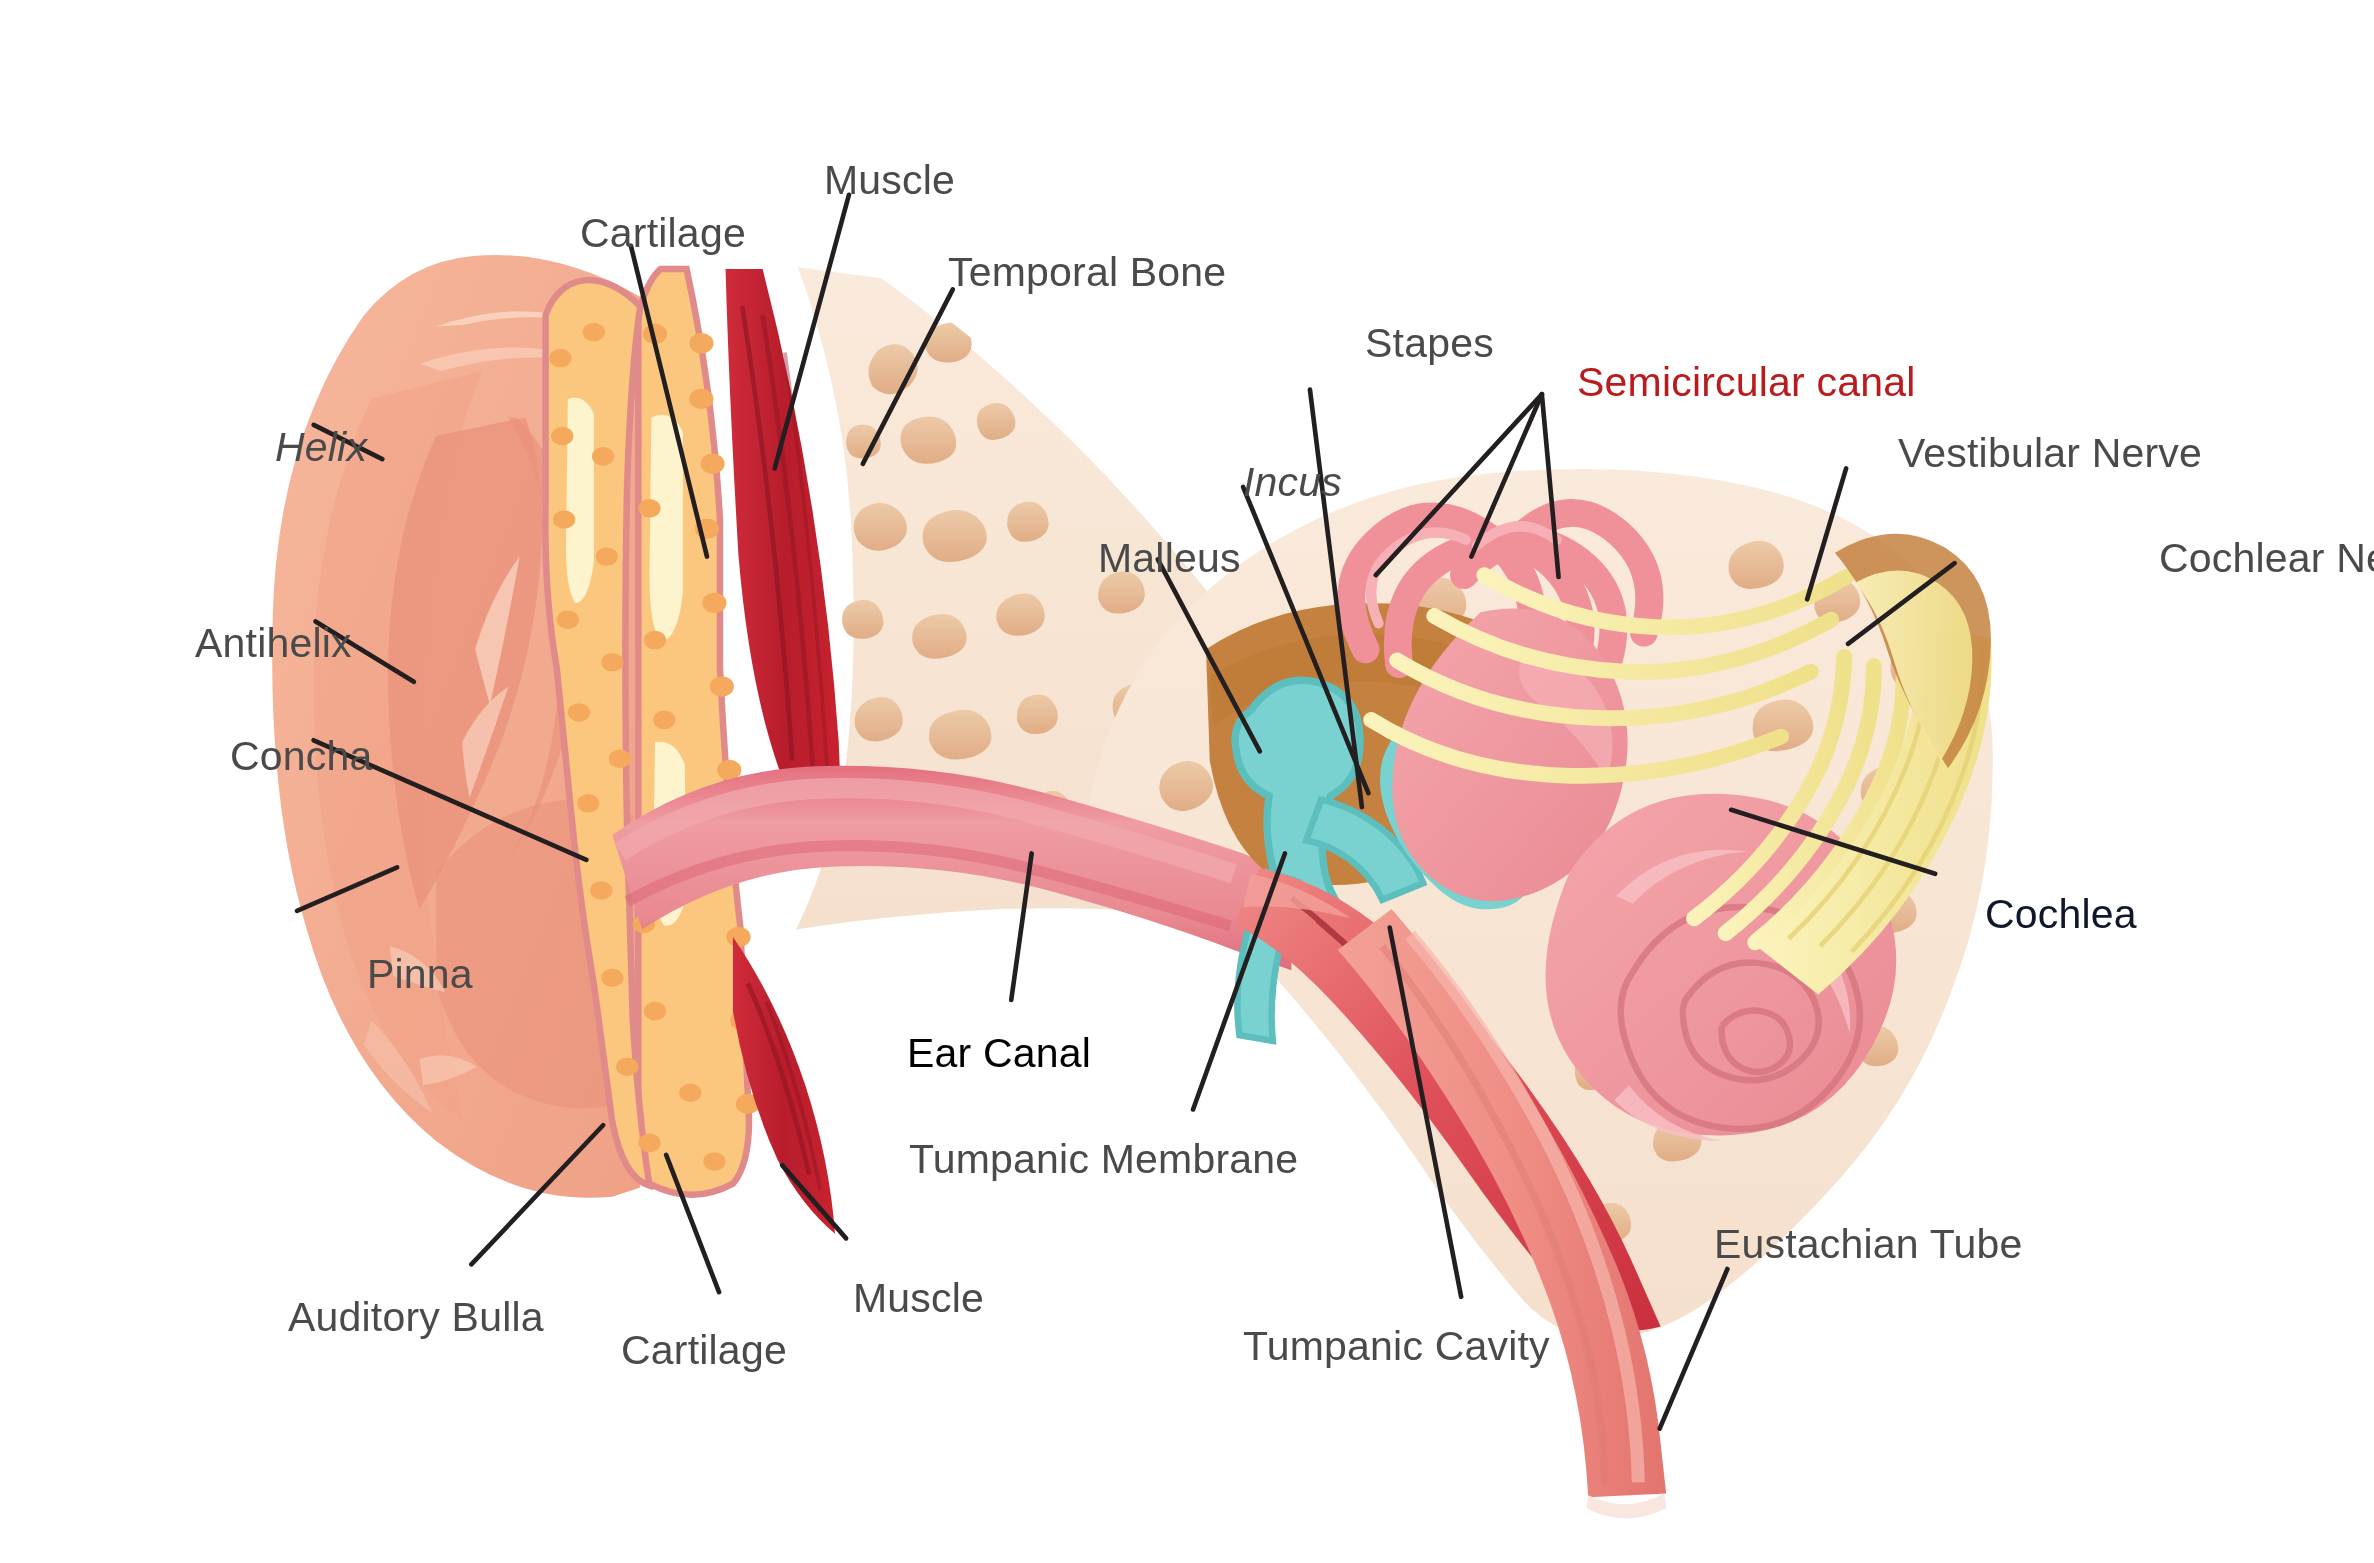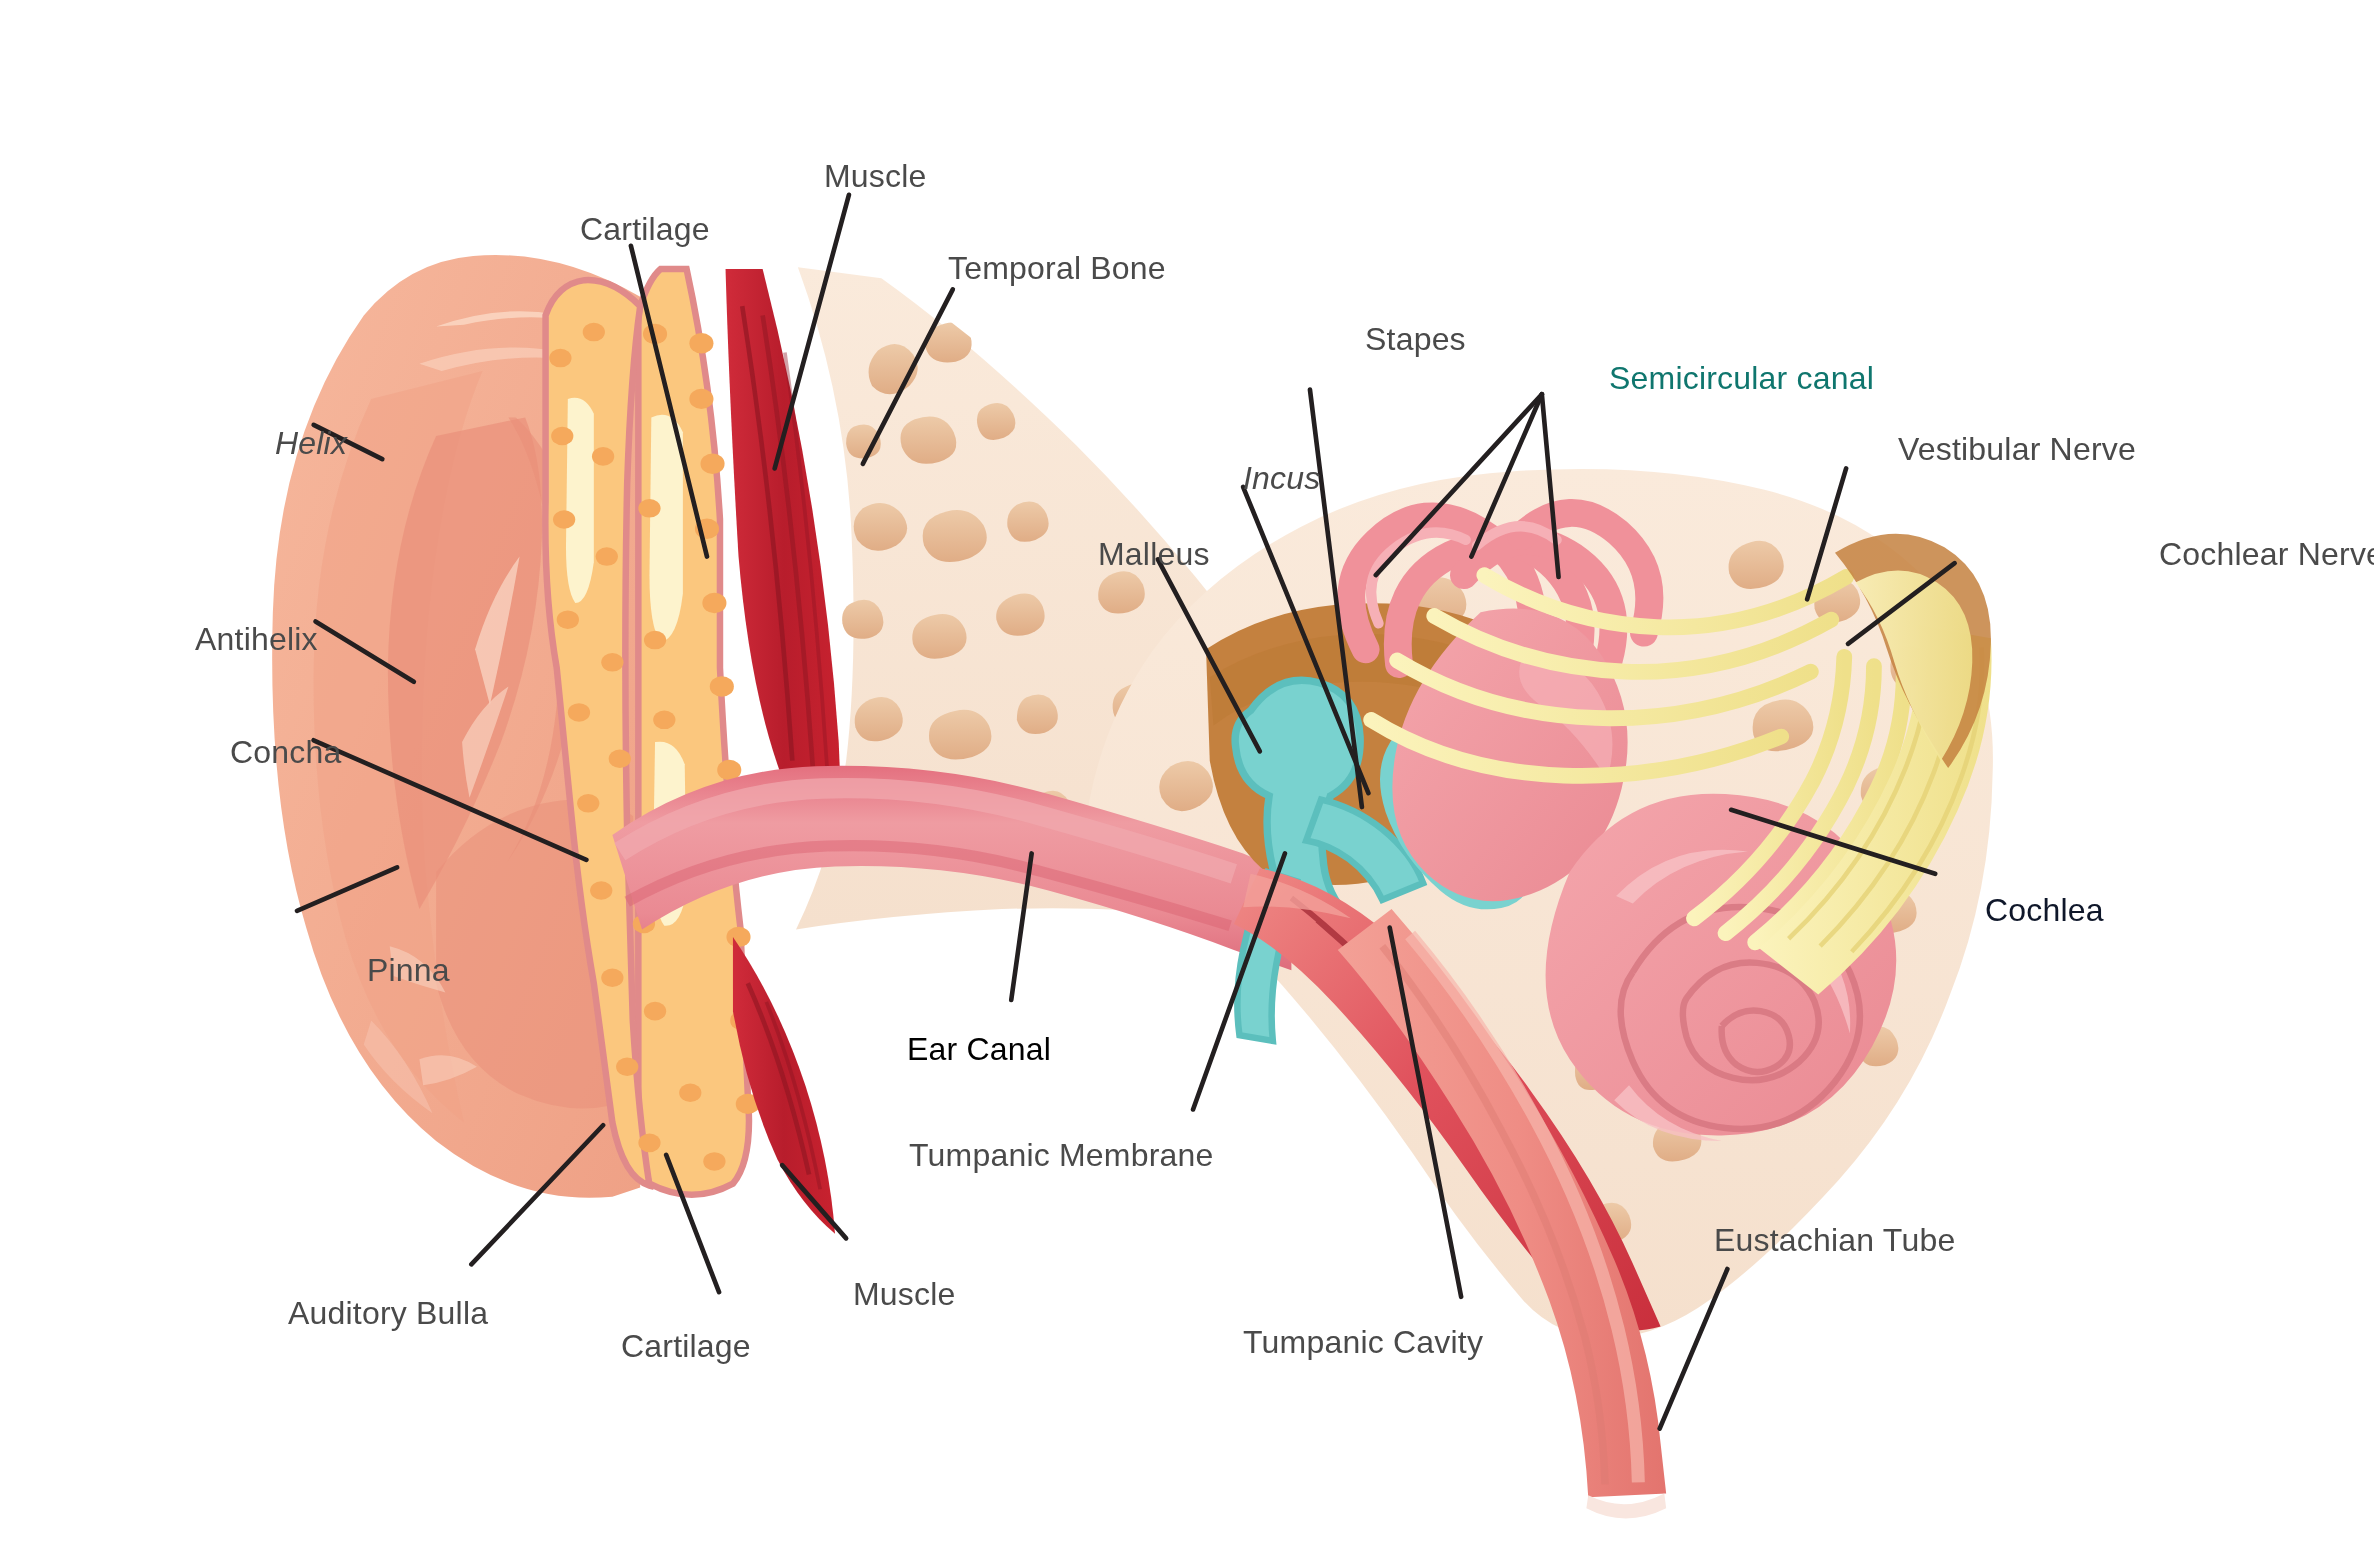--- a/index.html
+++ b/index.html
@@ -22,21 +22,21 @@
     position: absolute;
     left: 0;
     top: 0;
     width: 2375px;
     height: 1564px;
     display: block;
   }
   .lbl {
     position: absolute;
     color: #4a4a4a;
-    font-size: 32px;
+    font-size: 41px;
     font-family: "Liberation Sans", sans-serif;
     white-space: nowrap;
     line-height: 1;
     letter-spacing: 0.2px;
   }
 </style>
 </head>
 <body>
 
 <div id="stage">
@@ -417,21 +417,21 @@
         <line x1="1862" y1="1368" x2="1789" y2="1540"></line>
       </g>
   </svg>
 
   <div id="labels-layer">
       <div class="lbl" style="left: 275px; top: 427px; color: rgb(74, 74, 74); font-style: italic;">Helix</div>
       <div class="lbl" style="left: 580px; top: 213px; color: rgb(74, 74, 74);">Cartilage</div>
       <div class="lbl" style="left: 824px; top: 160px; color: rgb(74, 74, 74);">Muscle</div>
       <div class="lbl" style="left: 948px; top: 252px; color: rgb(74, 74, 74);">Temporal Bone</div>
       <div class="lbl" style="left: 1365px; top: 323px; color: rgb(74, 74, 74);">Stapes</div>
-      <div class="lbl" style="left: 1577px; top: 362px; color: #0f766e; margin-left: 32px;">Semicircular canal</div>
+      <div class="lbl" style="left: 1577px; top: 362px; color: #b91c1c;">Semicircular canal</div>
       <div class="lbl" style="left: 1898px; top: 433px; color: rgb(74, 74, 74);">Vestibular Nerve</div>
       <div class="lbl" style="left: 2159px; top: 538px; color: rgb(74, 74, 74);">Cochlear Nerve</div>
       <div class="lbl" style="left: 1243px; top: 462px; color: rgb(74, 74, 74); font-style: italic;">Incus</div>
       <div class="lbl" style="left: 1098px; top: 538px; color: rgb(74, 74, 74);">Malleus</div>
       <div class="lbl" style="left: 195px; top: 623px; color: rgb(74, 74, 74);">Antihelix</div>
       <div class="lbl" style="left: 230px; top: 736px; color: rgb(74, 74, 74);">Concha</div>
       <div class="lbl" style="left: 323px; top: 954px; color: rgb(74, 74, 74); margin-left: 44px;">Pinna</div>
       <div class="lbl" style="left: 1985px; top: 894px; color: #0f172a;">Cochlea</div>
       <div class="lbl" style="left: 907px; top: 1033px; color: #000000; text-align: center;">Ear Canal</div>
       <div class="lbl" style="left: 909px; top: 1139px; color: rgb(74, 74, 74);">Tumpanic Membrane</div>

